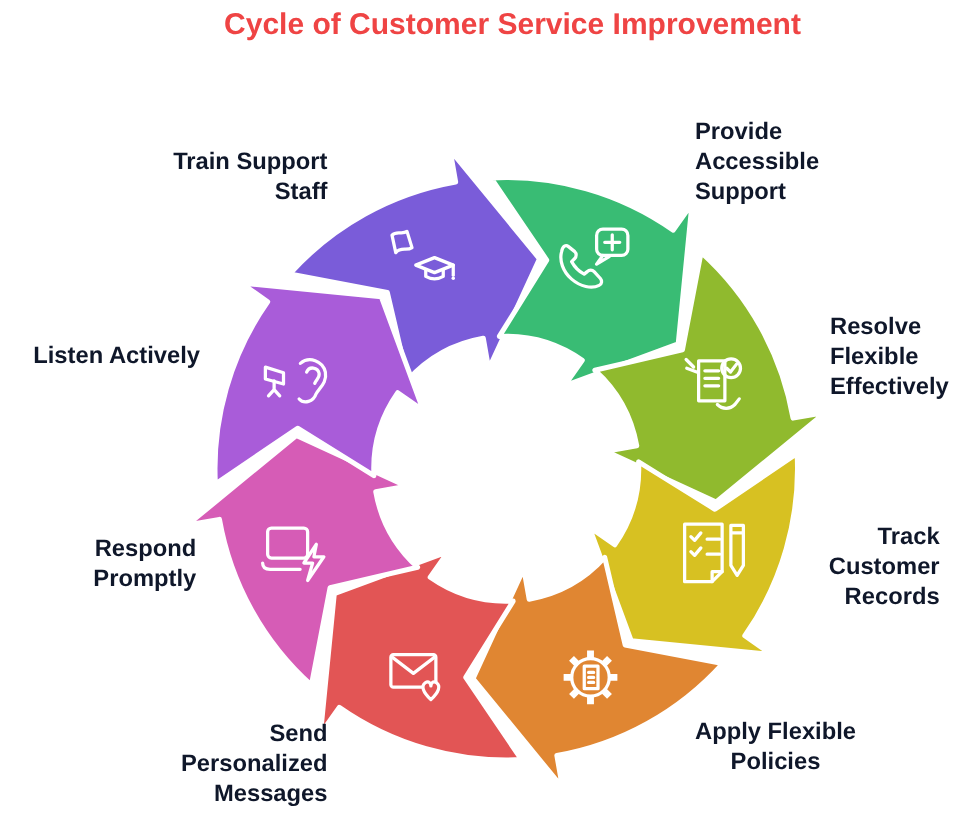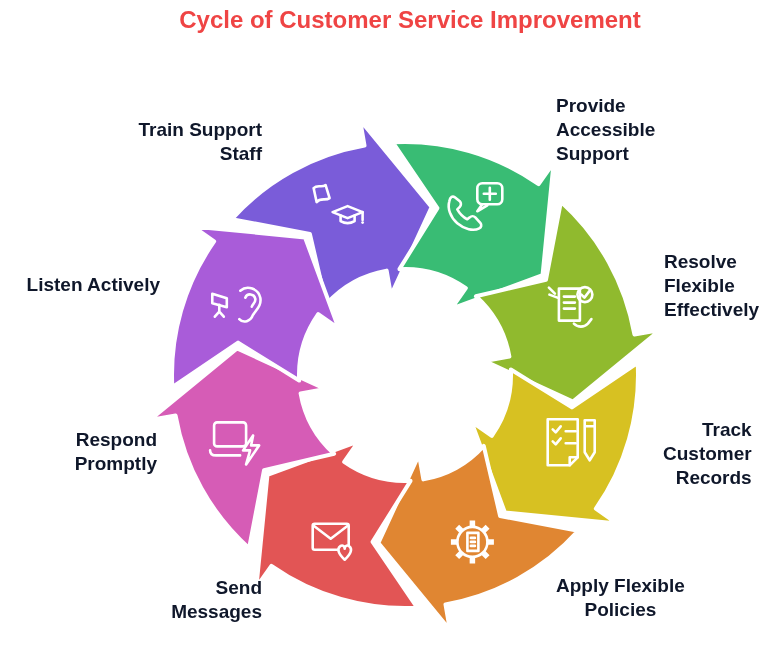--- a/index.html
+++ b/index.html
@@ -117,20 +117,21 @@
         <div>Track</div>
         <div>Customer</div>
         <div>Records</div>
       </div>
       <div class="label" style="top: 574px; left: 556px; text-align: center;">
         <div>Apply Flexible</div>
         <div>Policies</div>
       </div>
       <div class="label" style="top: 576px; right: 512px; text-align: right;">
         <div>Send</div>
+        <div>Personalized</div>
         <div>Messages</div>
       </div>
       <div class="label" style="top: 428px; right: 617px; text-align: right;">
         <div>Respond</div>
         <div>Promptly</div>
       </div>
       <div class="label" style="top: 273px; right: 614px; text-align: left;">
         <div>Listen Actively</div>
       </div>
     </div>

